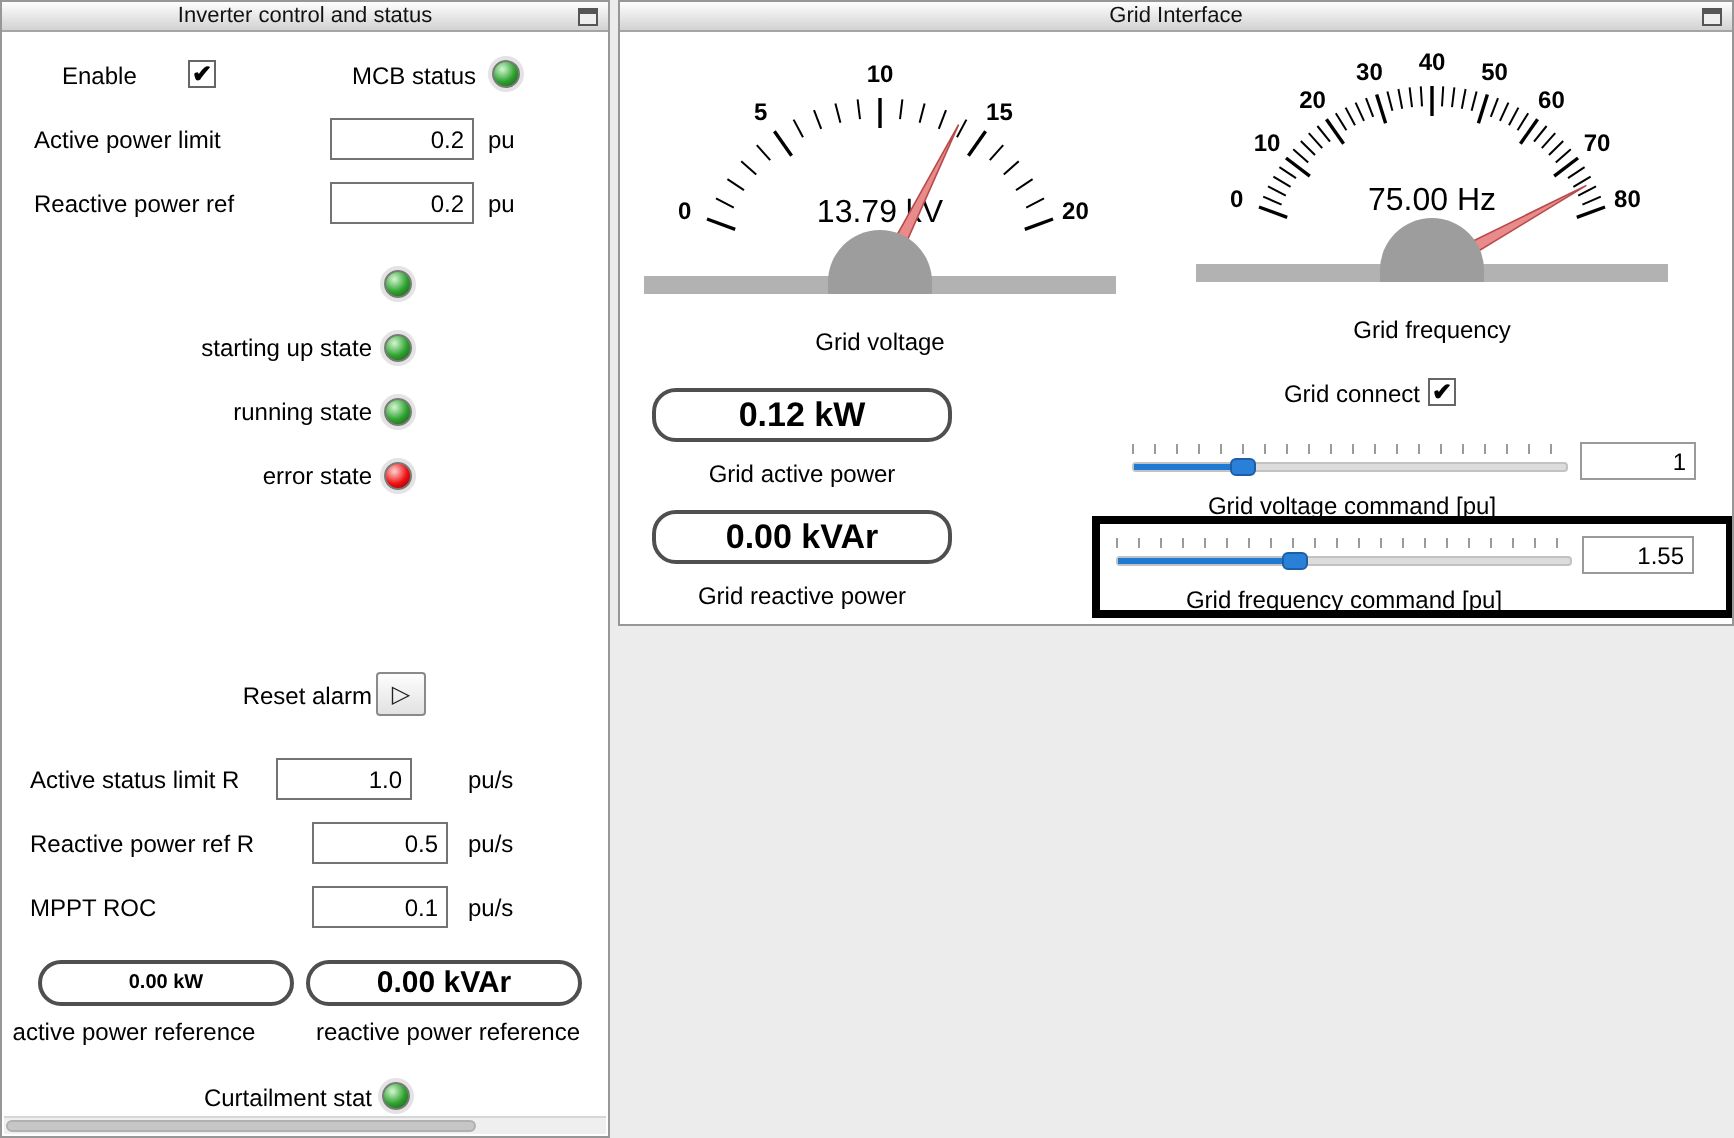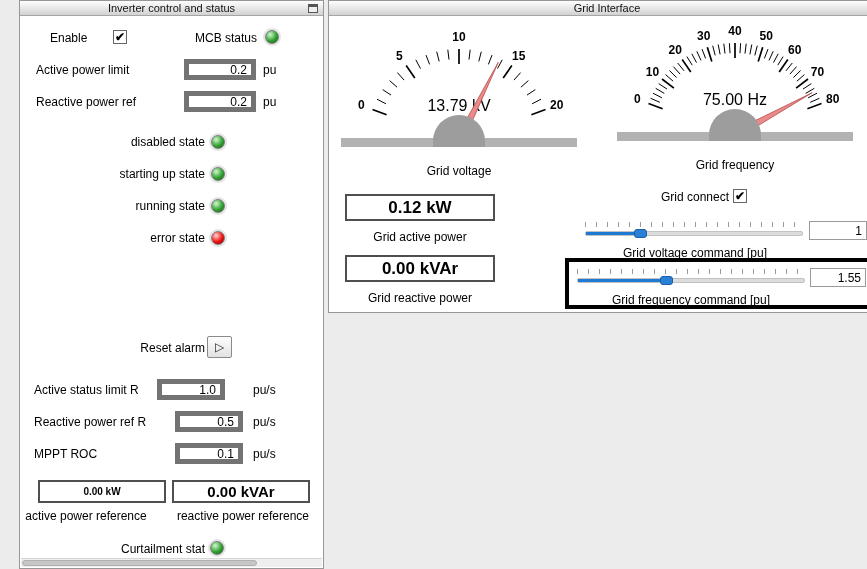--- a/index.html
+++ b/index.html
@@ -1,44 +1,44 @@
 <!DOCTYPE html>
 <html><head>
 <meta charset="utf-8">
 <style>
   * { margin:0; padding:0; box-sizing:border-box; }
   html,body { width:867px; height:569px; overflow:hidden; }
   body { font-family:"Liberation Sans", sans-serif; background:#ececec; position:relative; color:#000; }
   #app { position:absolute; left:0; top:0; width:867px; height:569px; }
 
-  .panel { position:absolute; background:#fff; border:1px solid #979797; overflow:hidden;margin-left:19px; }
+  .panel { position:absolute; background:#fff; border:1px solid #979797; overflow:hidden; }
   .titlebar { position:absolute; left:0; top:0; right:0; height:15px;
     background:linear-gradient(#fefefe,#d2d2d2); border-bottom:1px solid #a5a5a5;
     font-size:11px; line-height:14px; text-align:center; color:#111; }
   .undock { position:absolute; right:5px; top:3px; width:10px; height:9px;
     border:1px solid #555; border-top:3px solid #555; background:#eee; }
 
   .lbl { position:absolute; font-size:12px; white-space:nowrap; }
   .lbl.r { text-align:right; }
   .lbl.c { text-align:center; }
 
-  .field { position:absolute; height:21px; border:5px solid #737373; background:#fff;
+  .field { position:absolute; height:21px; border:1px solid #737373; background:#fff;
     font:12px "Liberation Sans", sans-serif; text-align:right; padding-right:4px; }
   .valbox { position:absolute; height:19px; border:1px solid #9a9a9a; background:#fff;
     font:12px "Liberation Sans", sans-serif; text-align:right; padding-right:4px; }
 
   .led { position:absolute; width:14px; height:14px; border-radius:50%;
     border:1px solid #7a7a7a; box-shadow:0 0 0 2px #e3e3e3; }
   .led-green { background:radial-gradient(circle at 35% 30%, #c4f0c4 5%, #2fa12f 55%, #135813); }
   .led-red   { background:radial-gradient(circle at 35% 30%, #ffc2c2 5%, #ee1111 55%, #7d0000); }
 
   .checkbox { position:absolute; width:14px; height:14px; border:1px solid #666; background:#fff;
     font-size:12px; line-height:12px; text-align:center; font-weight:bold; }
 
-  .display { position:absolute; border:2px solid #4f4f4f; border-radius:0; background:#fff;
+  .display { position:absolute; border:2px solid #4f4f4f; border-radius:12px; background:#fff;
     font-weight:bold; text-align:center; }
 
   .hl { position:absolute; border:4px solid #000; }
 
   .btn { position:absolute; width:25px; height:22px; border:1px solid #8a8a8a; border-radius:2px;
     background:linear-gradient(#fdfdfd,#e2e2e2); font-size:12px; line-height:20px; text-align:center; color:#222; }
 
   .gauge { position:absolute; }
 
   .slider { position:absolute; }
@@ -75,21 +75,20 @@
     <span class="led led-green" style="left:245px;top:29px;"></span>
 
     <span class="lbl" style="left:16px;top:62px;">Active power limit</span>
     <input class="field" style="left: 164px; top: 58px; width: 72px;" value="0.2">
     <span class="lbl" style="left:243px;top:62px;">pu</span>
 
     <span class="lbl" style="left:16px;top:94px;">Reactive power ref</span>
     <input class="field" style="left: 164px; top: 90px; width: 72px;" value="0.2">
     <span class="lbl" style="left:243px;top:94px;">pu</span>
 
-    <span class="lbl r" style="left:0;width:185px;top:134px;">disabled state</span>
     <span class="led led-green" style="left:191px;top:134px;"></span>
     <span class="lbl r" style="left:0;width:185px;top:166px;">starting up state</span>
     <span class="led led-green" style="left:191px;top:166px;"></span>
     <span class="lbl r" style="left:0;width:185px;top:198px;">running state</span>
     <span class="led led-green" style="left:191px;top:198px;"></span>
     <span class="lbl r" style="left:0;width:185px;top:230px;">error state</span>
     <span class="led led-red" style="left:191px;top:230px;"></span>
 
 
     <span class="lbl r" style="left:0;width:185px;top:340px;">Reset alarm</span>

